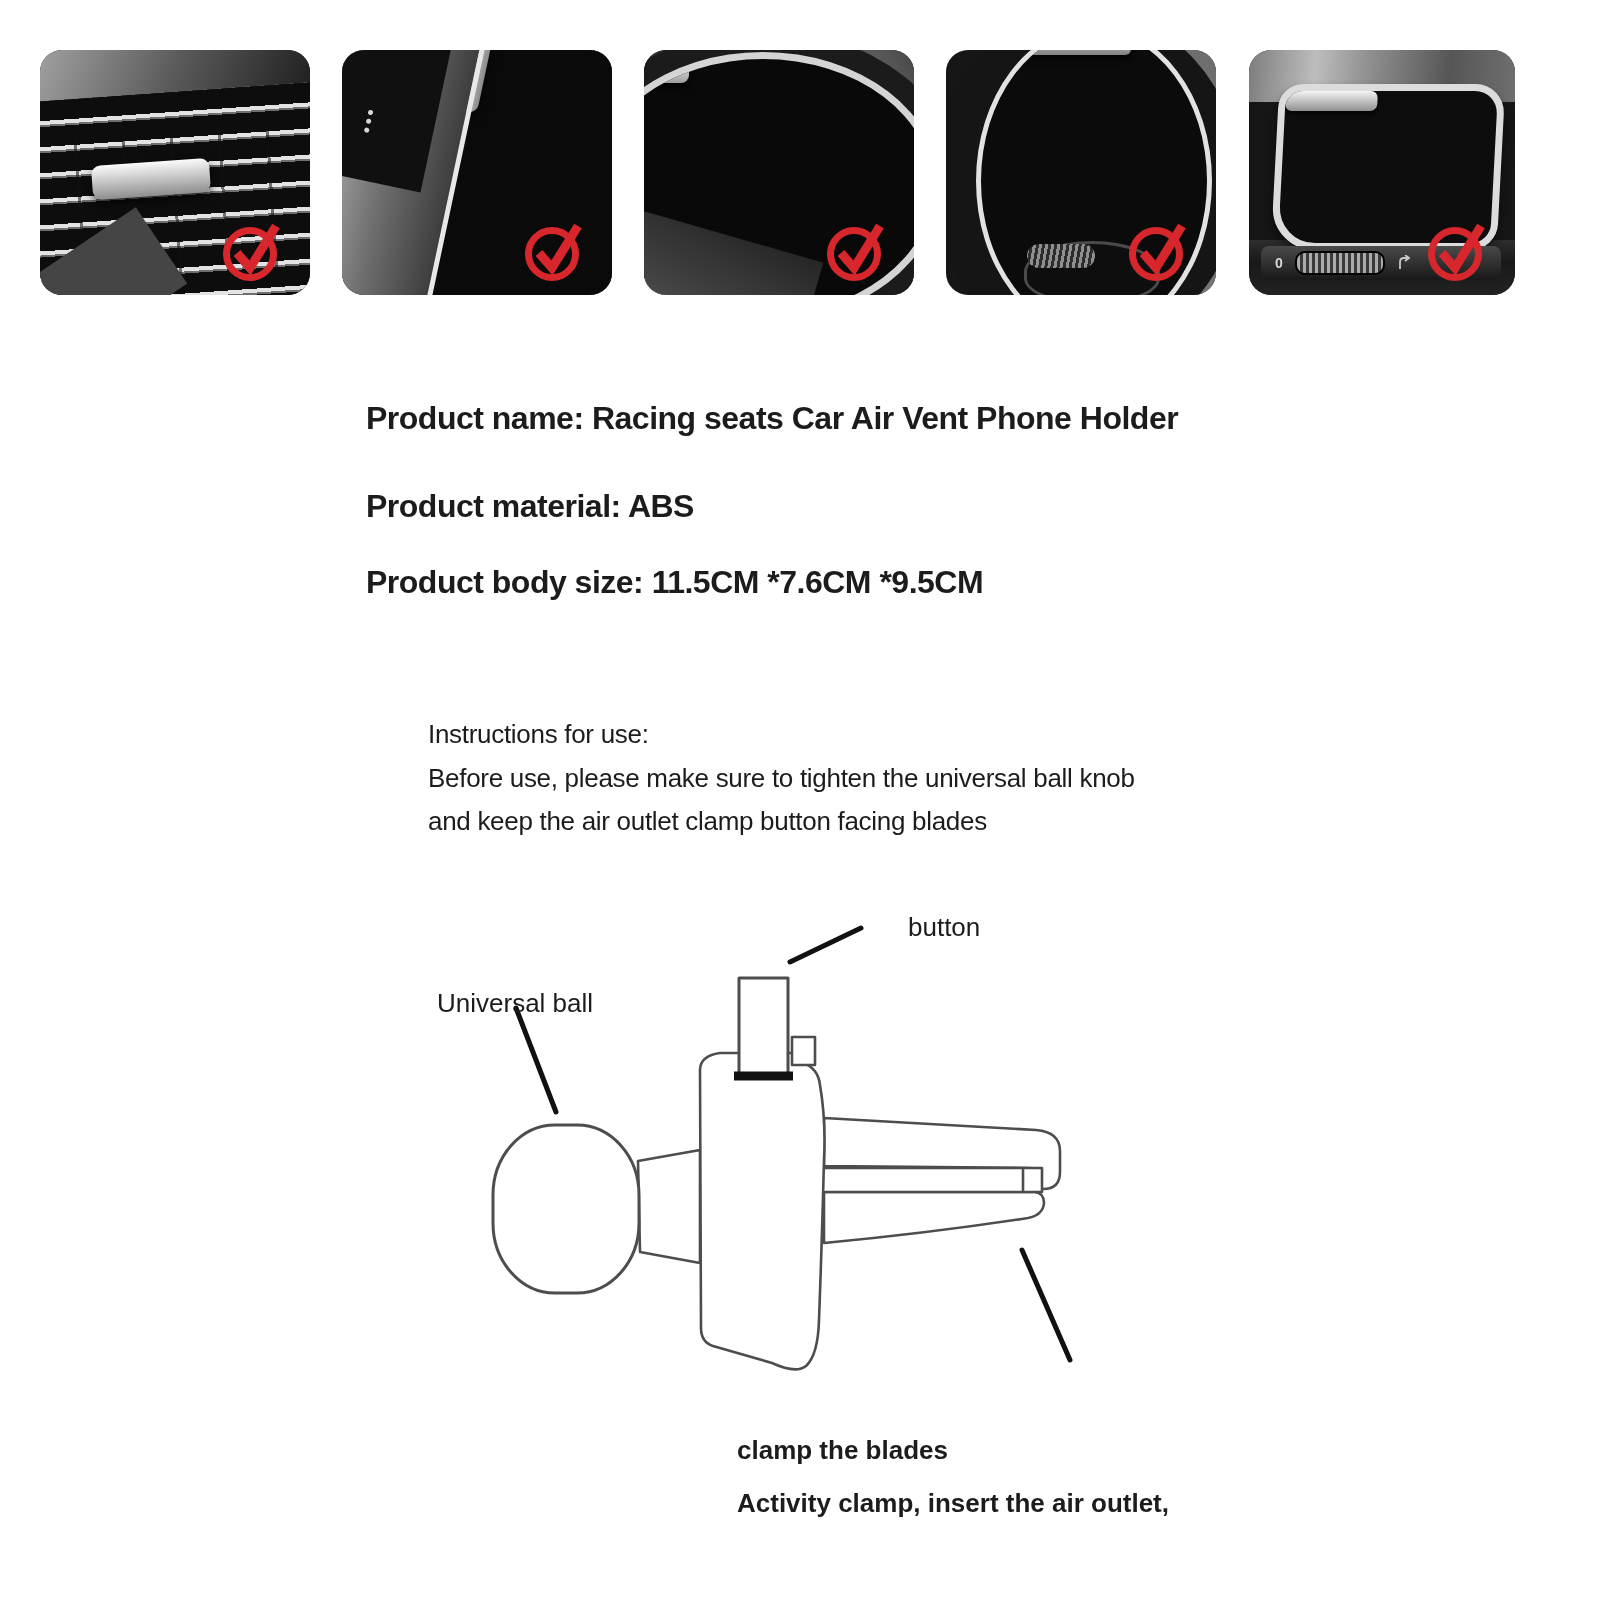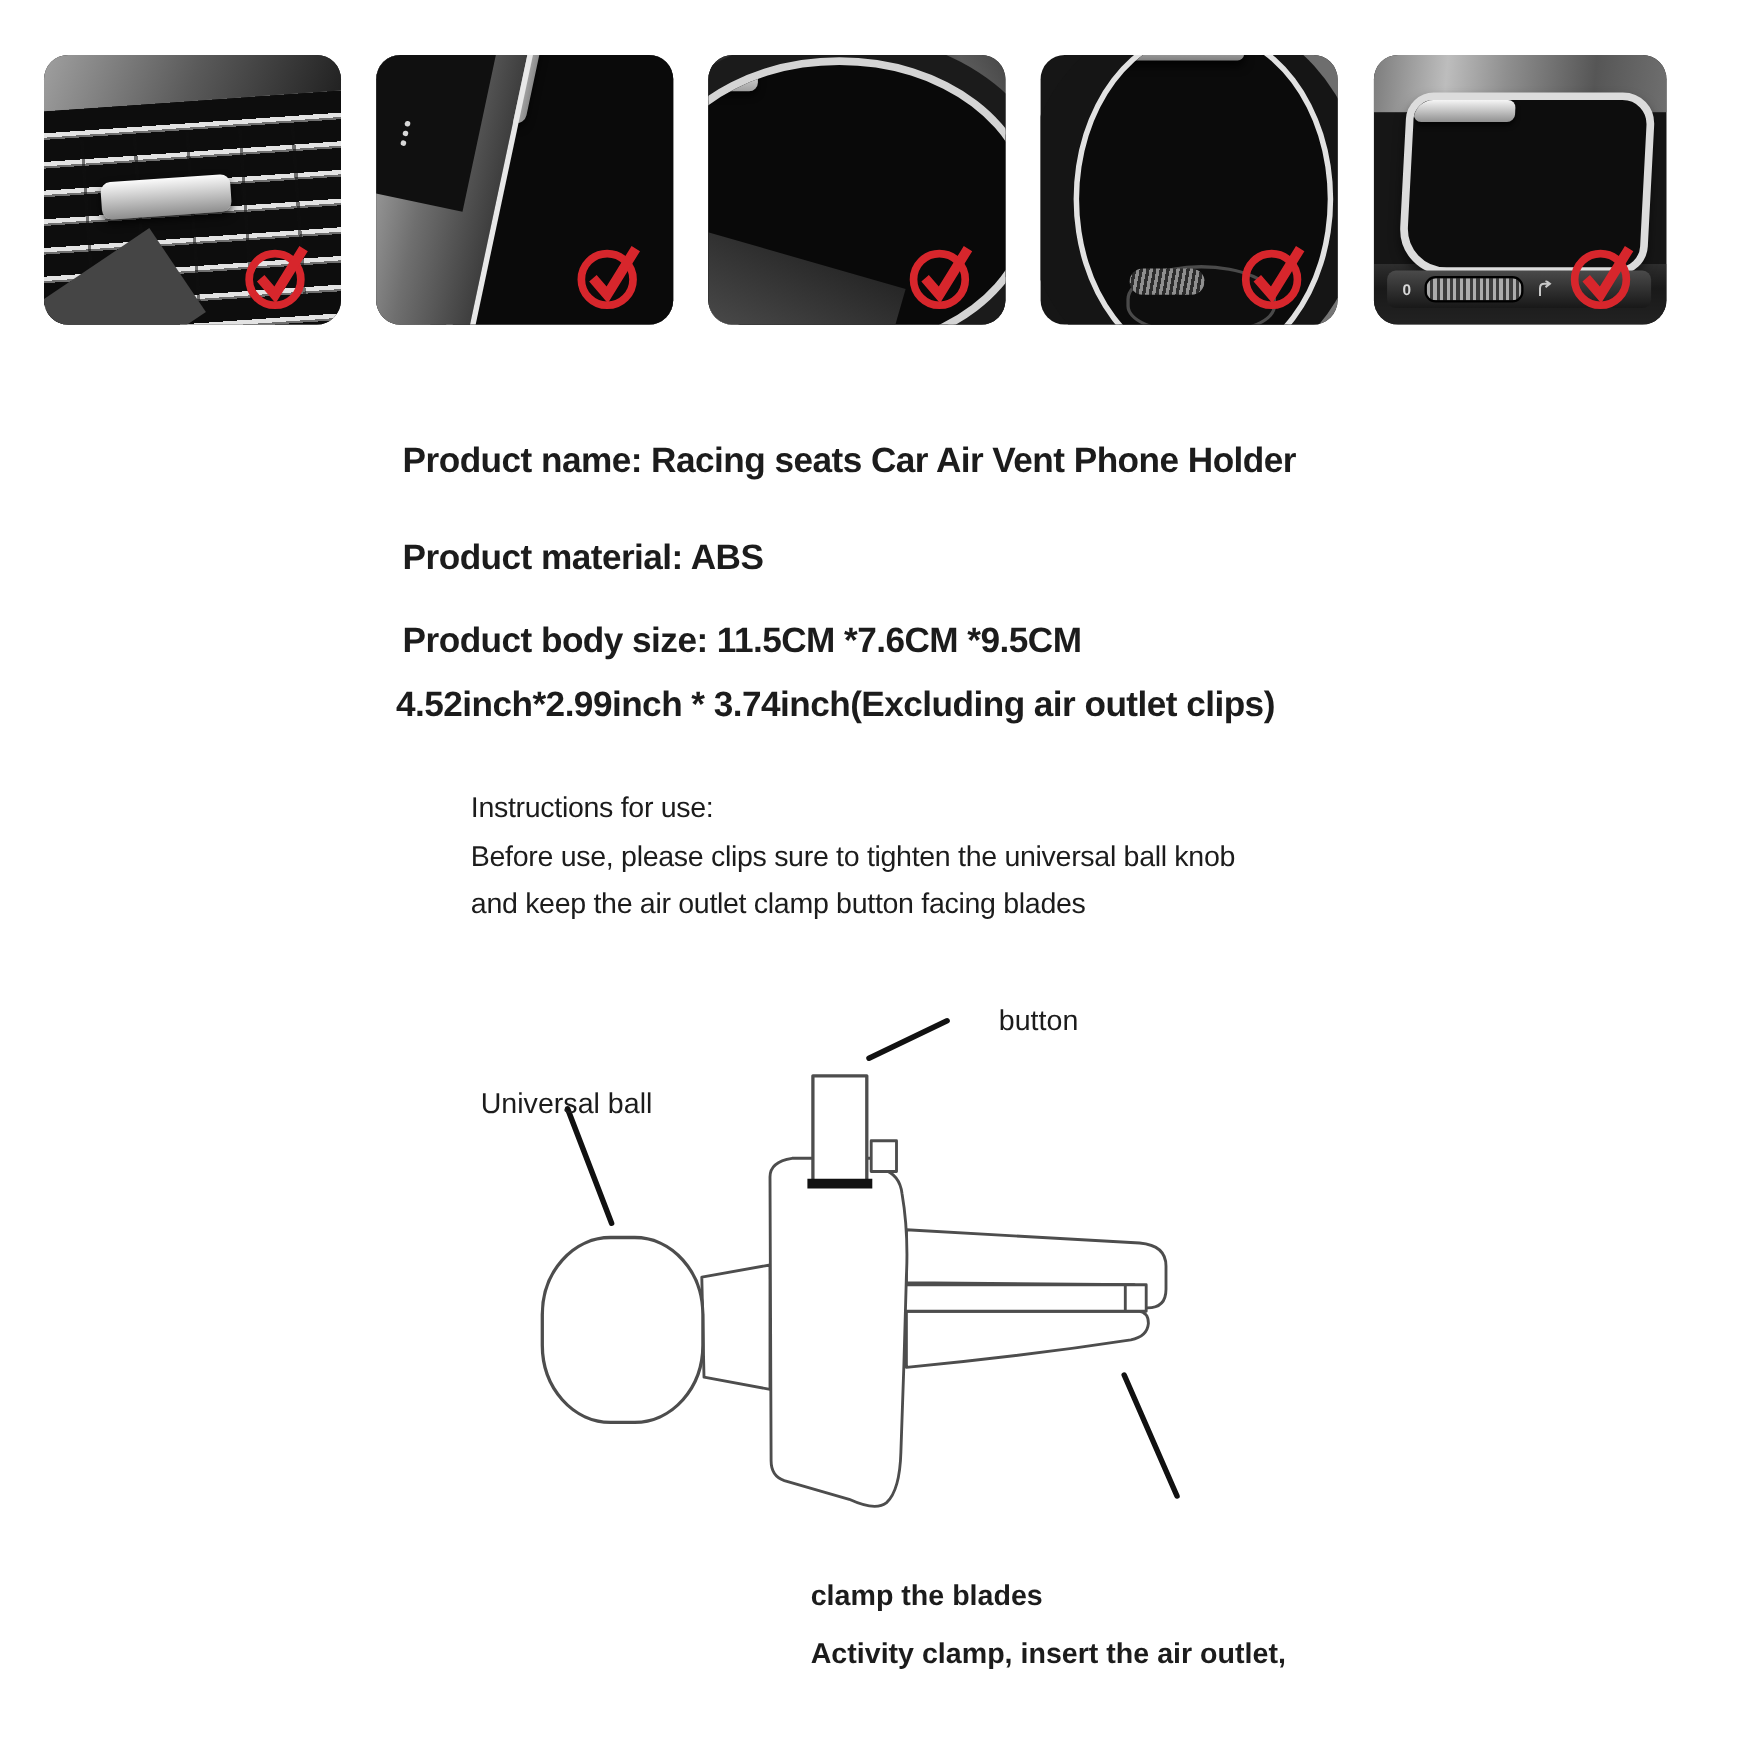--- a/index.html
+++ b/index.html
@@ -165,24 +165,23 @@
         <div class="check"><svg viewBox="0 0 68 68">
             <circle cx="30" cy="39" r="23.5" fill="none" stroke="#d7262c" stroke-width="7"></circle>
             <path d="M17 38 L30 53 L56 11" fill="none" stroke="#d7262c" stroke-width="9" stroke-linejoin="miter"></path>
           </svg></div>
       </div>
     </div>
 
   <div class="pline" style="top:400px">Product name: Racing seats Car Air Vent Phone Holder</div>
   <div class="pline" style="top:488px">Product material: ABS</div>
   <div class="pline" style="top:564px">Product body size: 11.5CM *7.6CM *9.5CM</div>
-  <div class="pline" style="top:622px;left:360px">4.52inch*2.99inch * 3.74inch(Excluding air outlet clips)</div>
 
   <div class="iline" style="top:719px">Instructions for use:</div>
-  <div class="iline" style="top:763px">Before use, please clips sure to tighten the universal ball knob</div>
+  <div class="iline" style="top:763px">Before use, please make sure to tighten the universal ball knob</div>
   <div class="iline" style="top:806px">and keep the air outlet clamp button facing blades</div>
 
   <svg class="diagram-svg" width="700" height="490" viewBox="420 895 700 490">
     <g fill="#ffffff" stroke="#4d4d4d" stroke-width="2.6" stroke-linejoin="round">
 
       <path d="M824 1118 Q960 1126 1036 1130 Q1060 1132 1060 1151 L1060 1172 Q1060 1189 1043 1189 L1031 1189 L1031 1168 L824 1166 Z"></path>
 
       <path d="M824 1192 L1035 1192 Q1044 1193 1044 1203 Q1043 1215 1028 1218 Q930 1233 824 1243 Z"></path>
 
       <rect x="818" y="1168" width="224" height="24"></rect>

